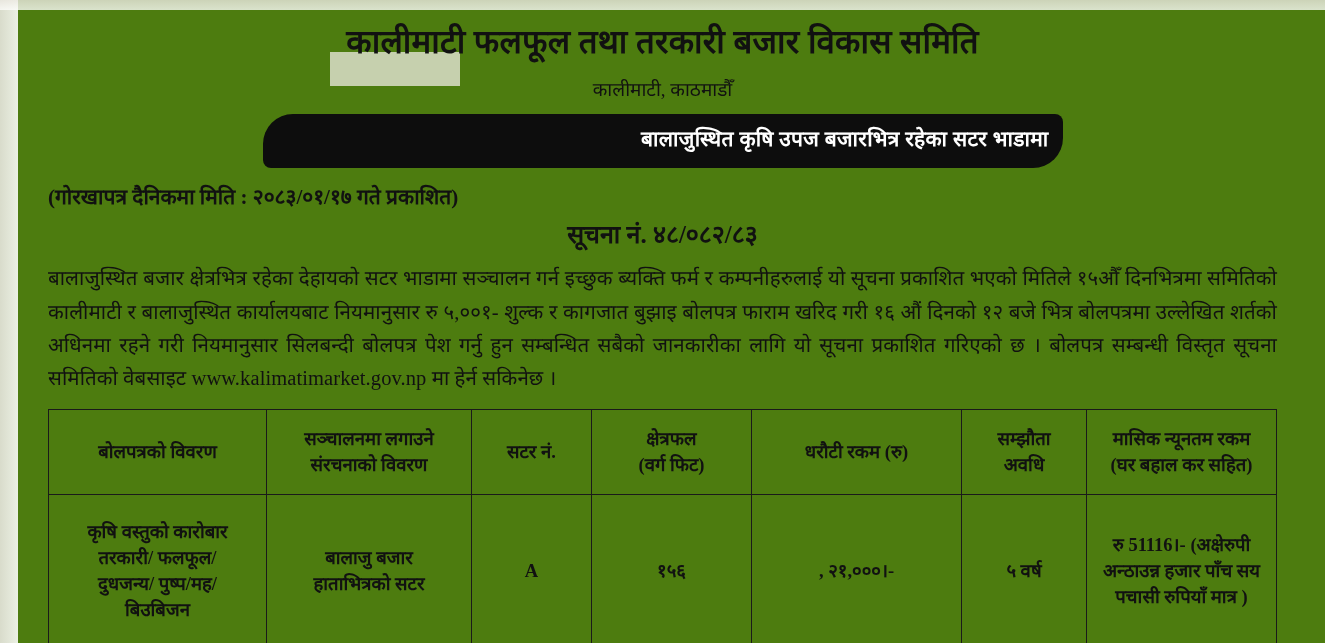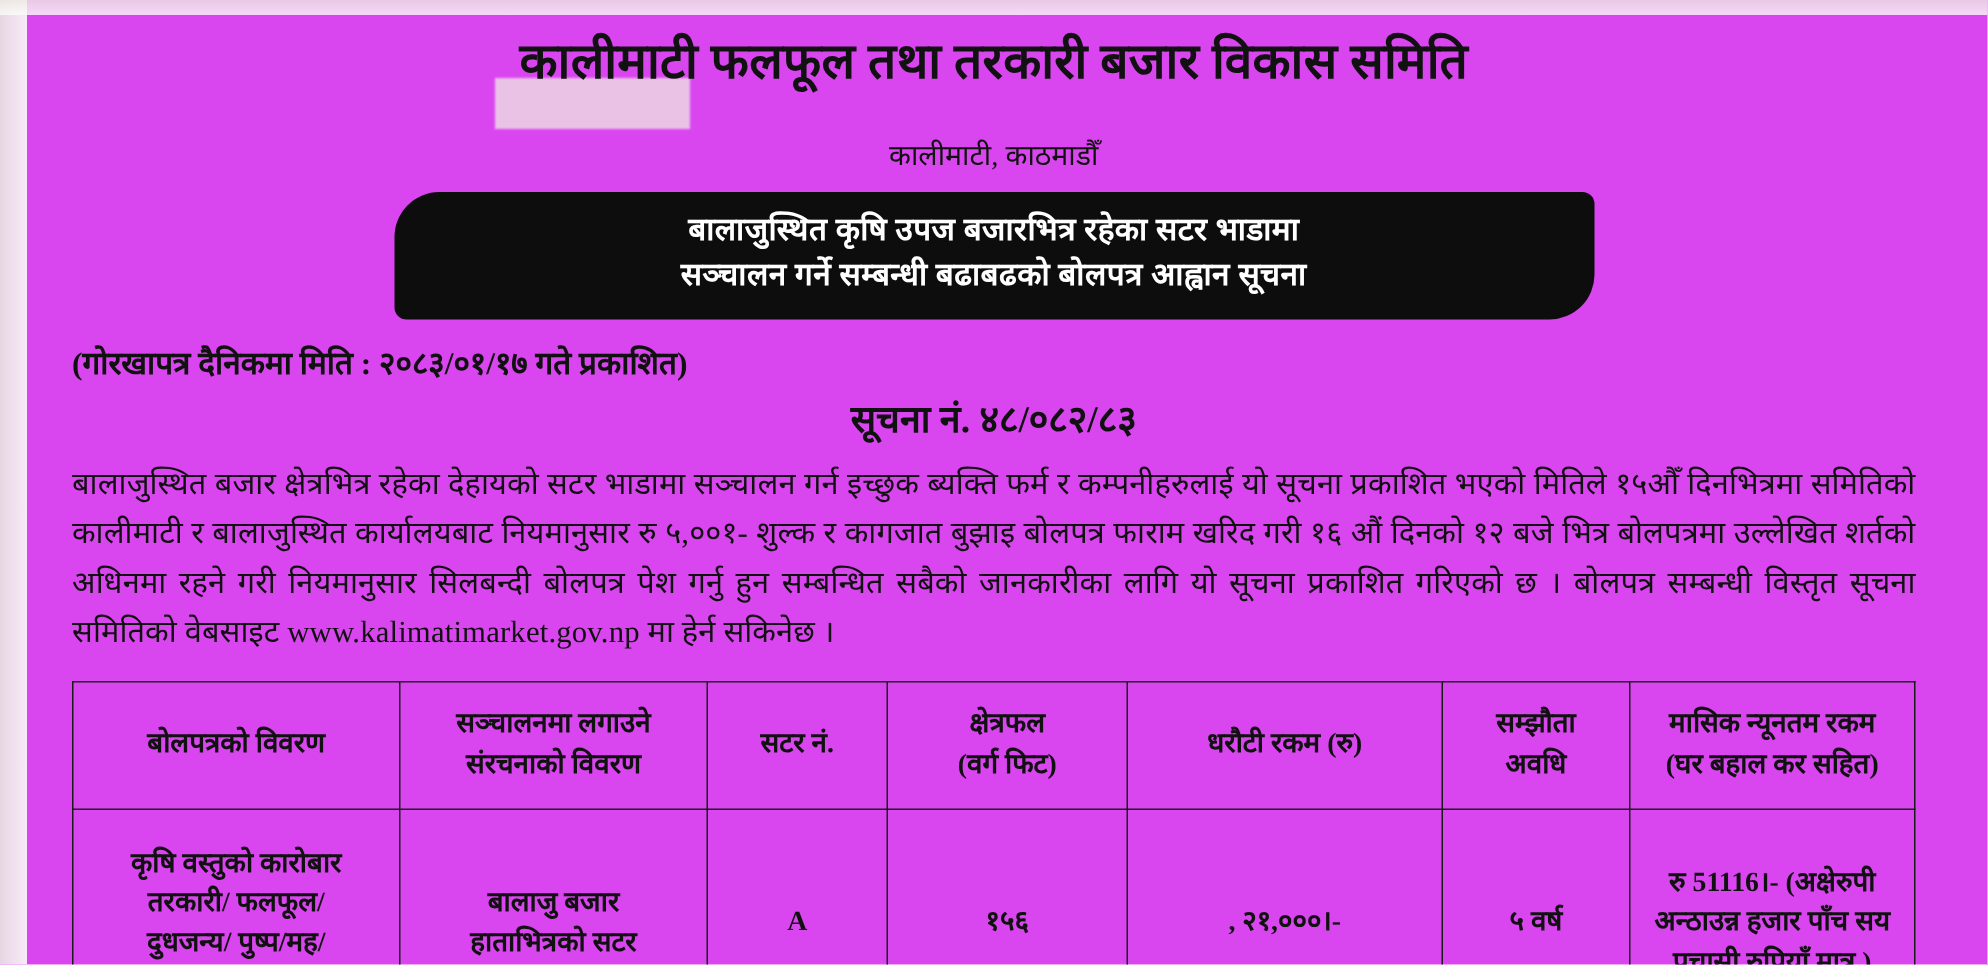--- a/index.html
+++ b/index.html
@@ -11,21 +11,21 @@
     width: 1325px;
     height: 643px;
     font-family: "Liberation Serif", "DejaVu Serif", serif;
     color: #111111;
     overflow: hidden;
   }
   .page {
     position: relative;
     width: 1325px;
     height: 643px;
-    background: #d946ef;
+    background: #4d7c0f;
     box-sizing: border-box;
   }
   
   .scan-edge-left {
     position: absolute;
     left: 0; top: 0;
     width: 18px; height: 643px;
     background: linear-gradient(to right, #e8e6e0, #fdfdfb);
     opacity: 0.9;
   }
@@ -55,35 +55,35 @@
     text-align: center;
     font-size: 33px;
     font-weight: bold;
     letter-spacing: 0.2px;
     margin-top: 10px;
     line-height: 1.15;
   }
   .org-address {
     text-align: center;
     font-size: 19px;
-    margin-top: 28px;
+    margin-top: 14px;
     font-weight: normal;
   }
   .banner-wrap {
     display: flex;
     justify-content: center;
     margin-top: 12px;
   }
   .banner {
     background: #0d0d0d;
     color: #ffffff;
     width: 800px;
     padding: 10px 14px 14px 14px;
     border-radius: 30px 8px 30px 8px;
-    text-align: center;
+    text-align: right;
     box-sizing: border-box;
   }
   .banner-line {
     font-size: 21px;
     font-weight: bold;
     line-height: 1.45;
     letter-spacing: 0.3px;
   }
   .pub-line {
     text-align: left;
@@ -146,21 +146,20 @@
   <div class="watermark"></div>
 
   <div class="content">
 
     <div class="org-title">कालीमाटी फलफूल तथा तरकारी बजार विकास समिति</div>
     <div class="org-address">कालीमाटी, काठमाडौँ</div>
 
     <div class="banner-wrap">
       <div class="banner">
         <div class="banner-line">बालाजुस्थित कृषि उपज बजारभित्र रहेका सटर भाडामा</div>
-        <div class="banner-line">सञ्चालन गर्ने सम्बन्धी बढाबढको बोलपत्र आह्वान  सूचना</div>
       </div>
     </div>
 
     <div class="pub-line">(गोरखापत्र दैनिकमा मिति : २०८३/०१/१७ गते प्रकाशित)</div>
     <div class="notice-no">सूचना नं. ४८/०८२/८३</div>
 
     <div class="body-text">बालाजुस्थित बजार क्षेत्रभित्र रहेका देहायको सटर भाडामा सञ्चालन गर्न इच्छुक ब्यक्ति फर्म र कम्पनीहरुलाई यो सूचना प्रकाशित भएको मितिले  १५औँ दिनभित्रमा समितिको कालीमाटी र बालाजुस्थित कार्यालयबाट नियमानुसार रु ५,००१- शुल्क र कागजात बुझाइ बोलपत्र फाराम खरिद गरी १६ औं दिनको १२ बजे भित्र बोलपत्रमा उल्लेखित शर्तको अधिनमा रहने गरी नियमानुसार सिलबन्दी बोलपत्र पेश गर्नु हुन सम्बन्धित सबैको जानकारीका लागि यो सूचना प्रकाशित गरिएको छ । बोलपत्र सम्बन्धी विस्तृत सूचना समितिको वेबसाइट www.kalimatimarket.gov.np मा हेर्न सकिनेछ ।</div>
 
     <table class="notice-table">
       <colgroup>

